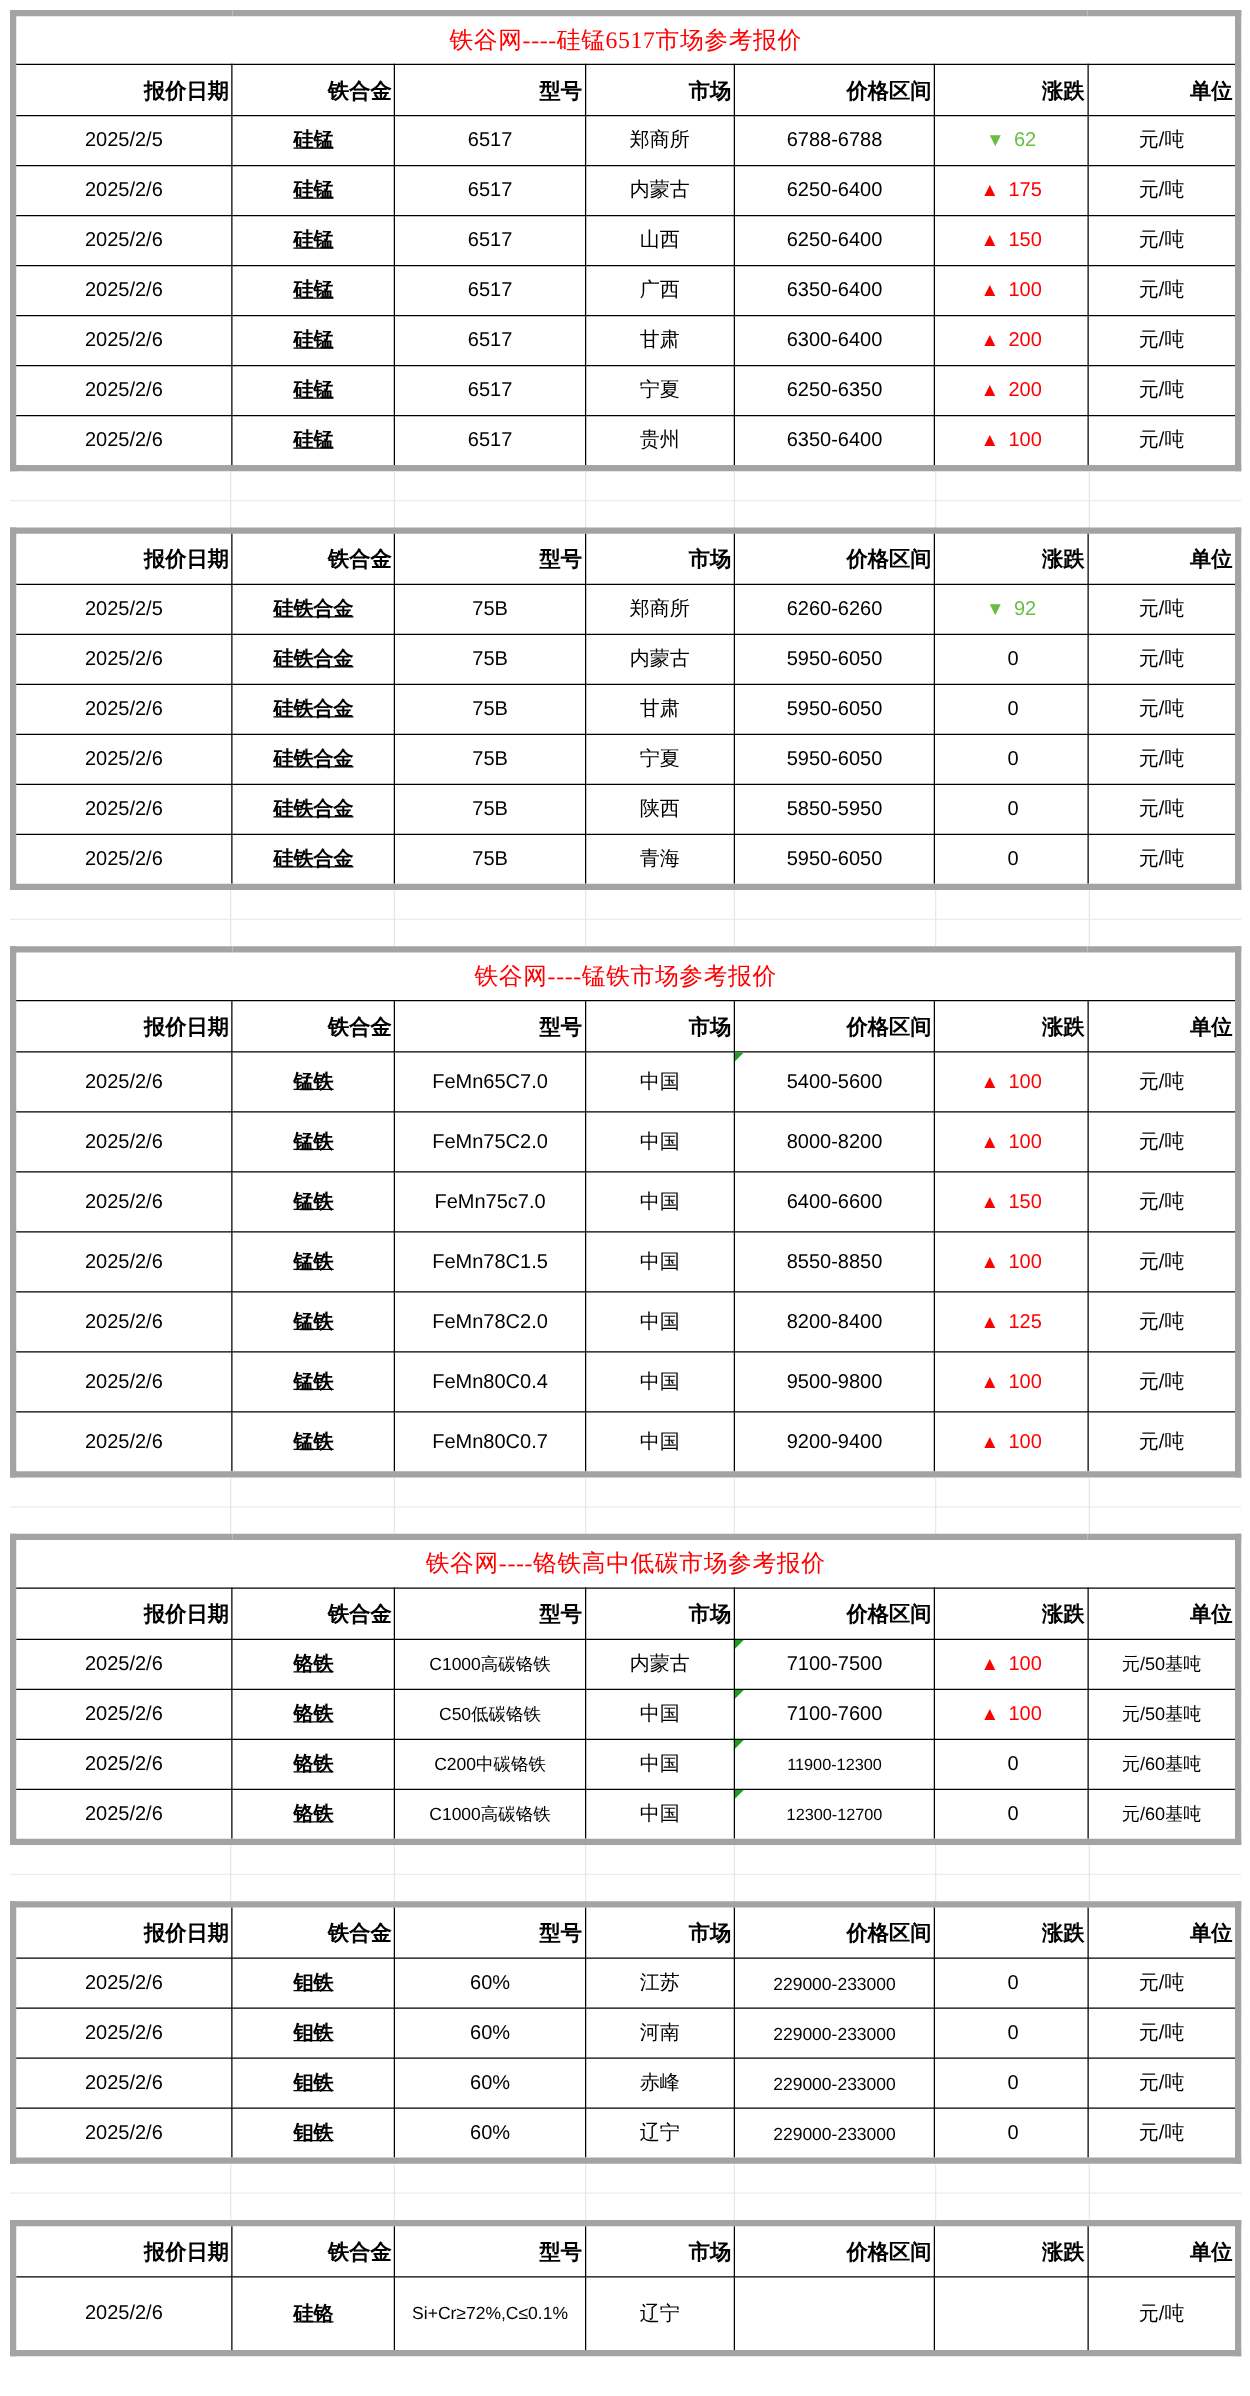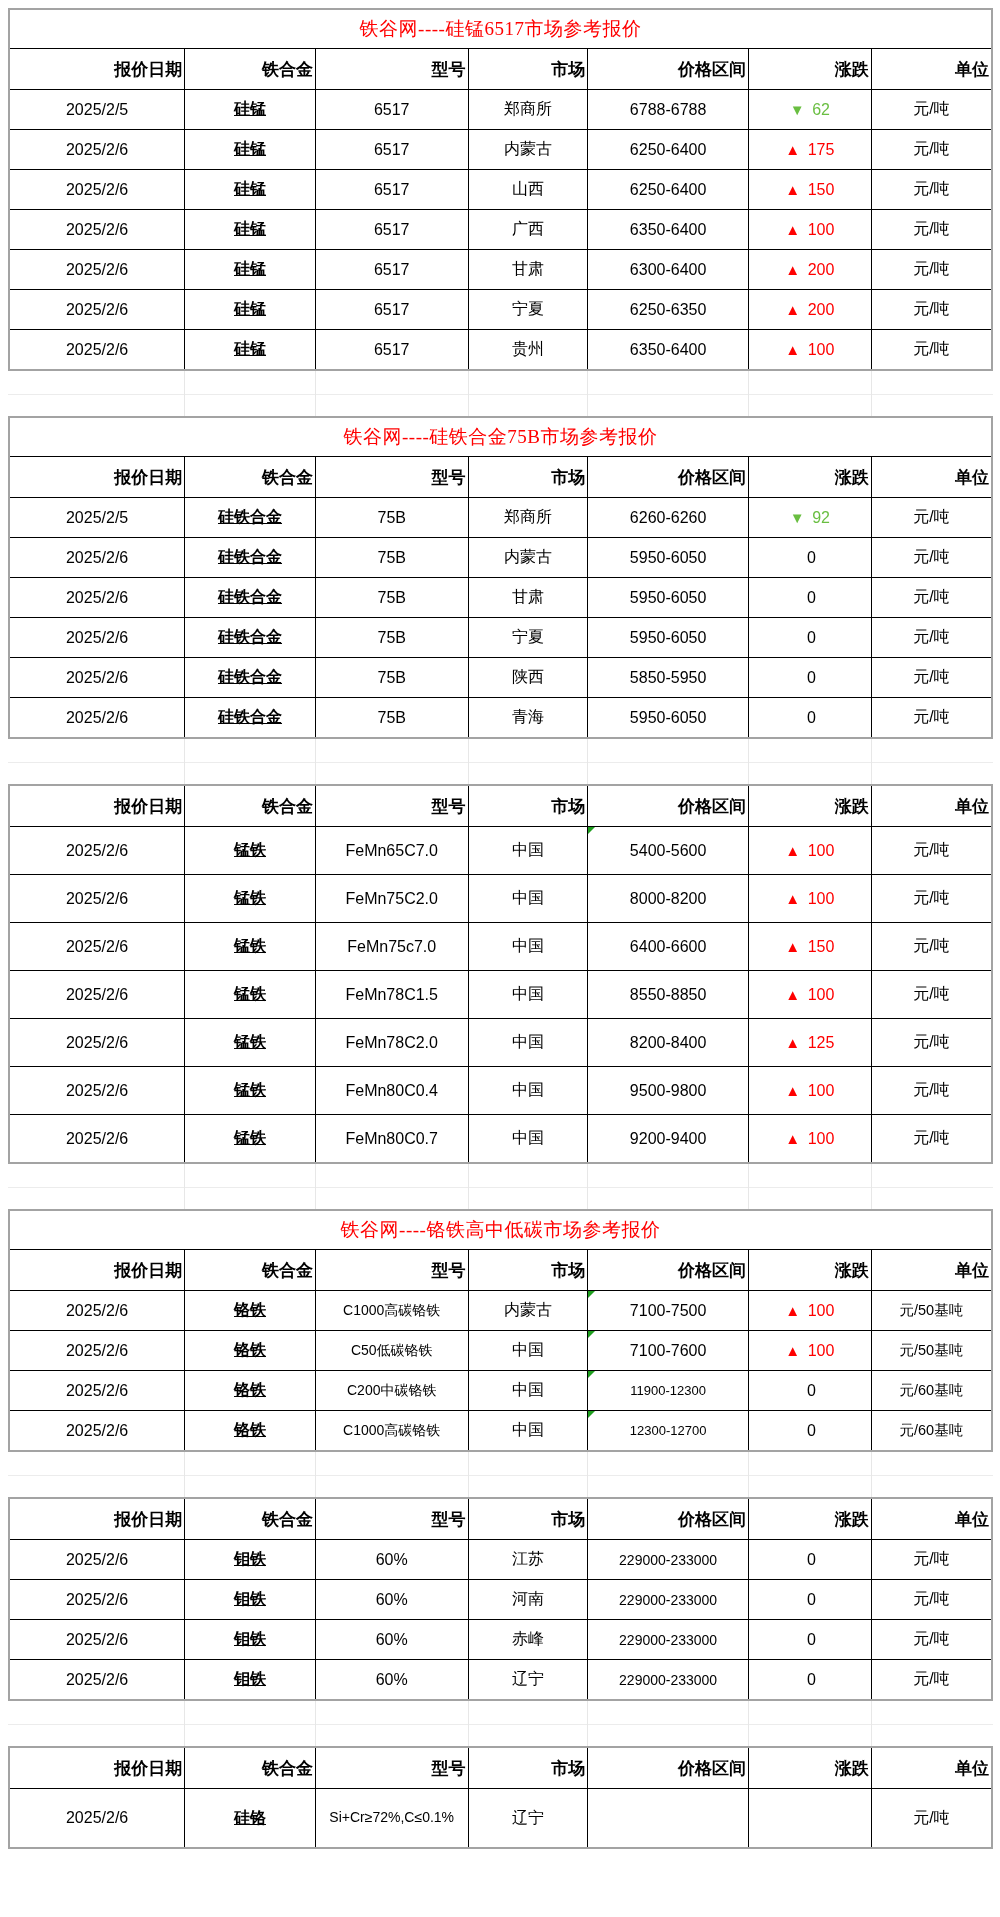--- a/index.html
+++ b/index.html
@@ -7,21 +7,21 @@
     width:1000px;height:1917px;
     font-family:"Liberation Sans", sans-serif;
     color:#000;
     -webkit-font-smoothing:antialiased;
   }
   .sheet{padding:8px 7px 0 8px;}
   table.price-table{
     border-collapse:collapse;
     table-layout:fixed;
     width:985px;
-    border:2px solid #a3a3a3;
+    border:5px solid #a3a3a3;
     background:#fff;
     padding-left:48px;
   }
   table.price-table td, table.price-table th{
     border:1.6px solid #000;
     text-align:center;
     vertical-align:middle;
     padding:0 2px;
     overflow:hidden;
   }
@@ -219,23 +219,20 @@
     <colgroup>
       <col style="width:17.87%">
           <col style="width:13.30%">
           <col style="width:15.53%">
       <col style="width:12.18%">
           <col style="width:16.35%">
           <col style="width:12.49%">
       <col style="width:12.28%">
     </colgroup>
     <thead>
-      <tr class="title-row">
-        <td colspan="7">铁谷网----硅铁合金75B市场参考报价</td>
-      </tr>
       <tr class="header-row">
             <th>报价日期</th>
             <th>铁合金</th>
             <th>型号</th>
             <th>市场</th>
             <th>价格区间</th>
             <th>涨跌</th>
             <th>单位</th>
           </tr>
     </thead>
@@ -342,20 +339,23 @@
     <colgroup>
       <col style="width:17.87%">
           <col style="width:13.30%">
           <col style="width:15.53%">
       <col style="width:12.18%">
           <col style="width:16.35%">
           <col style="width:12.49%">
       <col style="width:12.28%">
     </colgroup>
     <thead>
+      <tr class="title-row">
+        <td colspan="7">铁谷网----锰铁市场参考报价</td>
+      </tr>
       <tr class="header-row">
             <th>报价日期</th>
             <th>铁合金</th>
             <th>型号</th>
             <th>市场</th>
             <th>价格区间</th>
             <th>涨跌</th>
             <th>单位</th>
           </tr>
     </thead>

